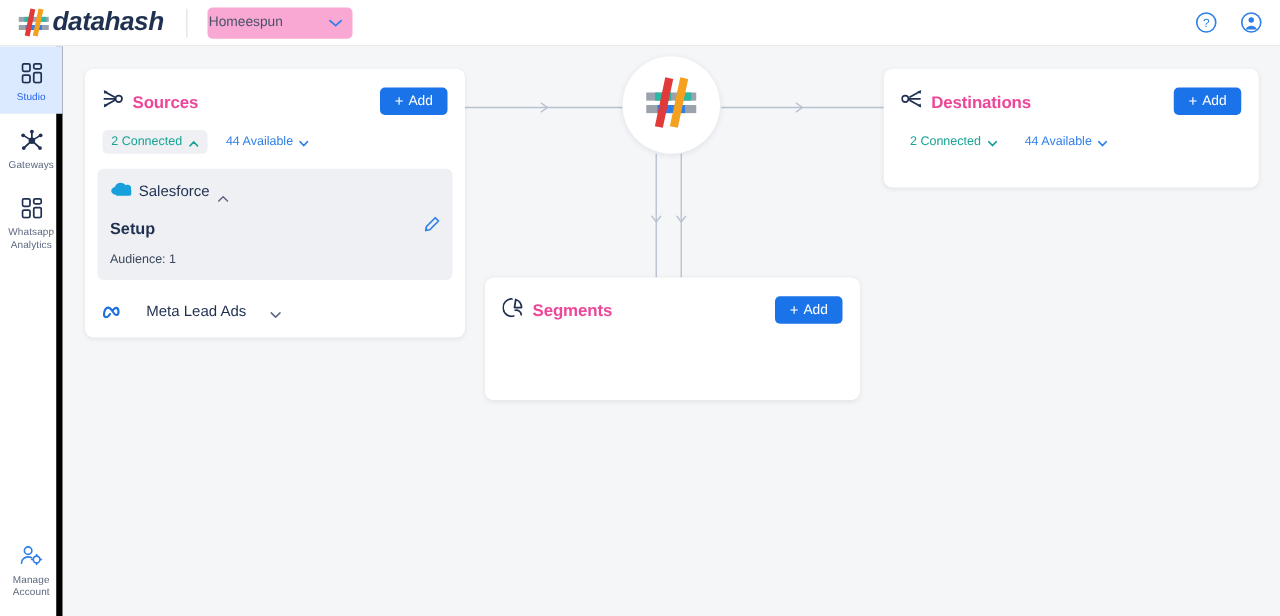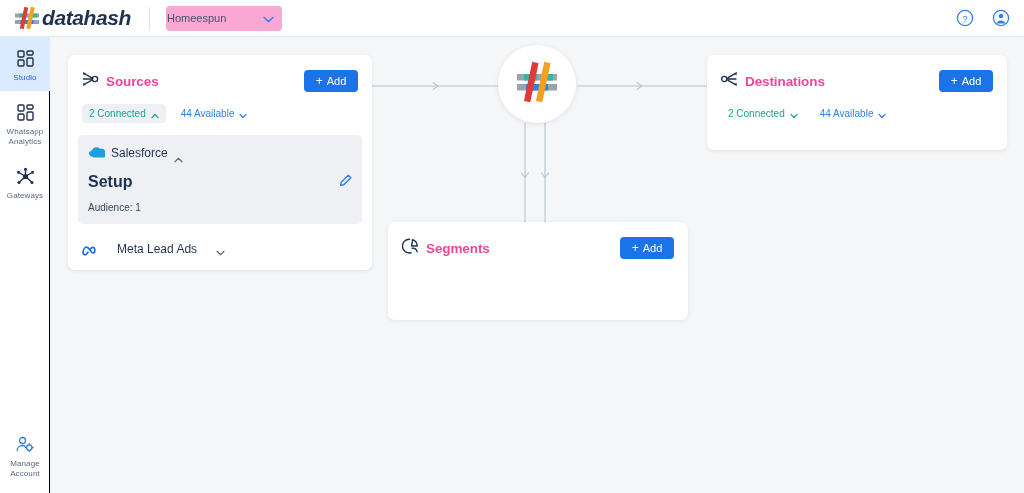--- a/index.html
+++ b/index.html
@@ -31,21 +31,21 @@
   }
   .workspace-select span.lbl { font-size: 11px; color: #475268; }
   .topbar-right {
     margin-left: auto; margin-right: 14px; display: flex; align-items: center; gap: 18px;
   }
   .icon-btn { cursor: pointer; display: flex; align-items: center; }
 
   
   .sidebar {
     position: absolute; left: 0; top: 37px; width: 50px; height: 456px;
-    background: #ffffff; border-right: 1px solid #000000; z-index: 20;
+    background: #ffffff; border-right: 5px solid #000000; z-index: 20;
   }
   .nav-item {
     width: 50px; padding: 10px 2px 8px; text-align: center; cursor: pointer;
   }
   .nav-item .ico { height: 22px; display: flex; align-items: center; justify-content: center; }
   .nav-item .lbl {
     font-size: 8px; line-height: 10px; color: #5c6880; margin-top: 4px;
     letter-spacing: 0.1px;
   }
   .nav-item.active { background: #dbeafe; }
@@ -92,21 +92,21 @@
   .chev { display: inline-block; width: 8px; height: 8px; }
 
   
   .src-block {
     margin: 12px 10px 0 10px; background: #eef0f3; border-radius: 5px;
     padding: 9px 10px 11px 10px;
   }
   .src-head { display: flex; align-items: center; gap: 6px; cursor: pointer; }
   .src-name { font-size: 12px; color: #1f3050; }
   .src-setup-row { display: flex; align-items: center; margin-top: 11px; }
-  .src-setup { font-size: 16px; font-weight: bold; color: #1f3050; }
+  .src-setup { font-size: 13px; font-weight: bold; color: #1f3050; }
   .src-edit { margin-left: auto; cursor: pointer; }
   .src-aud { font-size: 10px; color: #3b465c; margin-top: 11px; }
   .src-row2 { display: flex; gap: 19px; margin: 18px 0 0 14px; cursor: pointer; }
 
   
   .hub {
     position: absolute; left: 448px; top: 8px; width: 78px; height: 78px;
     background: #fff; border-radius: 50%;
     box-shadow: 0 1px 5px rgba(28,42,70,0.10);
     display: flex; align-items: center; justify-content: center; z-index: 12;
@@ -164,32 +164,20 @@
     <div class="nav-item active">
       <div class="ico">
         <svg width="17" height="17" viewBox="0 0 17 17">
           <rect x="1" y="1" width="6" height="6" rx="1.2" fill="none" stroke="#1f3050" stroke-width="1.4"></rect>
           <rect x="10" y="1" width="6" height="4" rx="1.2" fill="none" stroke="#1f3050" stroke-width="1.4"></rect>
           <rect x="1" y="10" width="6" height="6" rx="1.2" fill="none" stroke="#1f3050" stroke-width="1.4"></rect>
           <rect x="10" y="8" width="6" height="8" rx="1.2" fill="none" stroke="#1f3050" stroke-width="1.4"></rect>
         </svg>
       </div>
       <div class="lbl">Studio</div>
-    </div>
-
-    <div class="nav-item">
-      <div class="ico">
-        <svg width="17" height="17" viewBox="0 0 17 17">
-          <rect x="1" y="1" width="6" height="6" rx="1.2" fill="none" stroke="#1f3050" stroke-width="1.4"></rect>
-          <rect x="10" y="1" width="6" height="4" rx="1.2" fill="none" stroke="#1f3050" stroke-width="1.4"></rect>
-          <rect x="1" y="10" width="6" height="6" rx="1.2" fill="none" stroke="#1f3050" stroke-width="1.4"></rect>
-          <rect x="10" y="8" width="6" height="8" rx="1.2" fill="none" stroke="#1f3050" stroke-width="1.4"></rect>
-        </svg>
-      </div>
-      <div class="lbl">Whatsapp Analytics</div>
     </div>
 
     <div class="nav-item">
       <div class="ico">
         <svg width="19" height="19" viewBox="0 0 19 19">
           <g stroke="#1f3050" stroke-width="1.4" stroke-linecap="round">
             <line x1="9.5" y1="9.5" x2="9.5" y2="2.5"></line>
               <line x1="9.5" y1="9.5" x2="3" y2="5.5"></line>
             <line x1="9.5" y1="9.5" x2="16" y2="5.5"></line>
               <line x1="9.5" y1="9.5" x2="3.5" y2="15"></line>
@@ -199,20 +187,32 @@
           <circle cx="9.5" cy="2.2" r="1.5" fill="#1f3050"></circle>
             <circle cx="2.5" cy="5.2" r="1.5" fill="#1f3050"></circle>
           <circle cx="16.5" cy="5.2" r="1.5" fill="#1f3050"></circle>
             <circle cx="3" cy="15.4" r="1.5" fill="#1f3050"></circle>
           <circle cx="16" cy="15.4" r="1.5" fill="#1f3050"></circle>
         </svg>
       </div>
       <div class="lbl">Gateways</div>
     </div>
 
+    <div class="nav-item">
+      <div class="ico">
+        <svg width="17" height="17" viewBox="0 0 17 17">
+          <rect x="1" y="1" width="6" height="6" rx="1.2" fill="none" stroke="#1f3050" stroke-width="1.4"></rect>
+          <rect x="10" y="1" width="6" height="4" rx="1.2" fill="none" stroke="#1f3050" stroke-width="1.4"></rect>
+          <rect x="1" y="10" width="6" height="6" rx="1.2" fill="none" stroke="#1f3050" stroke-width="1.4"></rect>
+          <rect x="10" y="8" width="6" height="8" rx="1.2" fill="none" stroke="#1f3050" stroke-width="1.4"></rect>
+        </svg>
+      </div>
+      <div class="lbl">Whatsapp Analytics</div>
+    </div>
+
     <div class="nav-bottom">
       <div class="nav-item">
         <div class="ico">
           <svg width="18" height="17" viewBox="0 0 18 17">
             <circle cx="6.5" cy="4.5" r="3" fill="none" stroke="#2f7fe8" stroke-width="1.3"></circle>
             <path d="M1.2 14.5c0-3 2.4-5 5.3-5 1.1 0 2 .25 2.8.7" fill="none" stroke="#2f7fe8" stroke-width="1.3" stroke-linecap="round"></path>
             <circle cx="13.3" cy="11.6" r="2.7" fill="none" stroke="#2f7fe8" stroke-width="1.3"></circle>
             <g stroke="#2f7fe8" stroke-width="1.2" stroke-linecap="round">
               <line x1="13.3" y1="7.6" x2="13.3" y2="8.7"></line>
                 <line x1="13.3" y1="14.5" x2="13.3" y2="15.6"></line>

